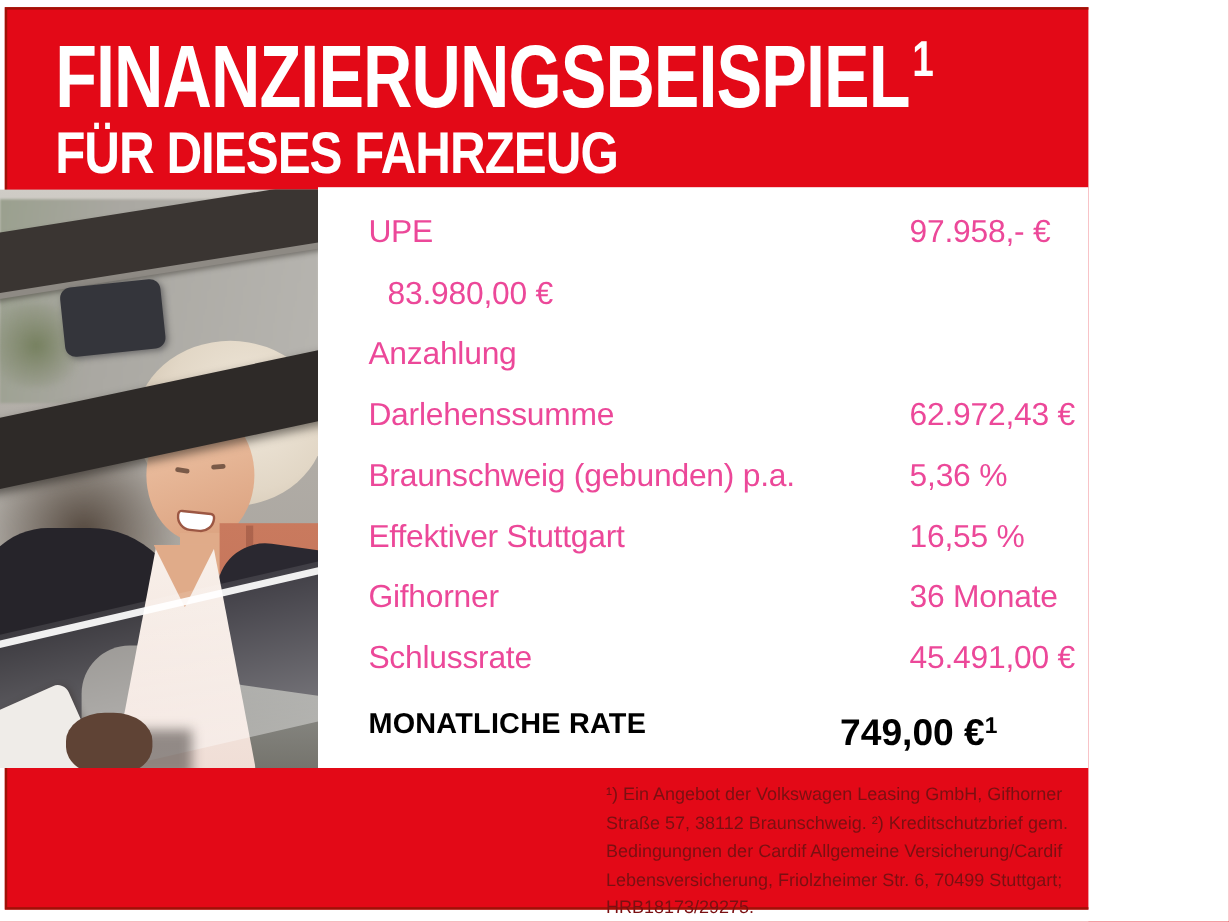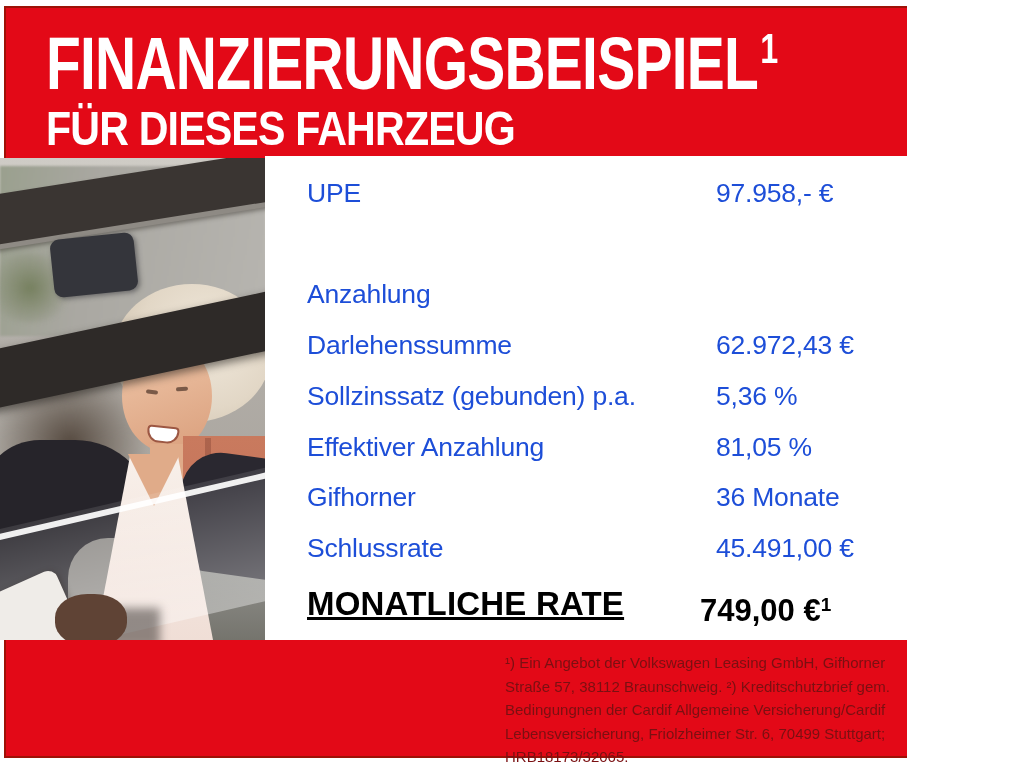--- a/index.html
+++ b/index.html
@@ -75,25 +75,25 @@
   .ph-shadow{left:0; top:450px; width:160px; height:40px; background:rgba(25,20,18,.45); filter:blur(5px);}
   
   .panel{
     position:absolute; left:265px; top:156px; width:695px; height:484px;
     background:#ffffff; z-index:2;
   }
   .rows{
     position:absolute; left:42px; right:14px; top:12px; bottom:6px;
     display:flex; flex-direction:column;
   }
-  .row{flex:1; display:flex; align-items:center; color:#1d4ed8;}
+  .row{flex:1; display:flex; align-items:center; color:#ec4899;gap:42px;}
   .row .lbl{width:393px; font-size:26.5px; letter-spacing:-0.2px;}
   .row .val{font-size:26.5px; letter-spacing:-0.2px;margin-left:16px;}
   .row-hl{height:60px; display:flex; align-items:center; color:#000000; font-weight:bold;}
-  .row-hl .lbl{width:393px; font-size:33px; letter-spacing:0.2px;text-decoration:underline;}
+  .row-hl .lbl{width:393px; font-size:24px; letter-spacing:0.2px;}
   .row-hl .val{font-size:31px;margin-top:14px;}
   .row-hl .sup{font-size:19px; position:relative; top:-10px; font-weight:bold;}
   
   .footnote{
     position:absolute; left:505px; top:651px; z-index:3;
     color:#7a1012; font-size:15px; line-height:23.5px; letter-spacing:0;
   }
   .footnote .fl{white-space:nowrap;}
 </style>
 </head>
@@ -138,35 +138,36 @@
   </div>
 
   <div class="panel">
     <div class="rows">
 
       <div class="row">
         <div class="lbl">UPE</div>
         <div class="val">97.958,- €</div>
       </div>
       <div class="row">
+        <div class="val">83.980,00 €</div>
       </div>
       <div class="row">
         <div class="lbl">Anzahlung</div>
       </div>
       <div class="row">
         <div class="lbl">Darlehenssumme</div>
         <div class="val">62.972,43 €</div>
       </div>
       <div class="row">
-        <div class="lbl">Sollzinssatz (gebunden) p.a.</div>
+        <div class="lbl">Braunschweig (gebunden) p.a.</div>
         <div class="val">5,36 %</div>
       </div>
       <div class="row">
-        <div class="lbl">Effektiver Anzahlung</div>
-        <div class="val">81,05 %</div>
+        <div class="lbl">Effektiver Stuttgart</div>
+        <div class="val">16,55 %</div>
       </div>
       <div class="row">
         <div class="lbl">Gifhorner</div>
         <div class="val">36 Monate</div>
       </div>
       <div class="row">
         <div class="lbl">Schlussrate</div>
         <div class="val">45.491,00 €</div>
       </div>
 
@@ -176,16 +177,16 @@
       </div>
 
     </div>
   </div>
 
   <div class="footnote">
     <div class="fl">¹) Ein Angebot der Volkswagen Leasing GmbH, Gifhorner</div>
     <div class="fl">Straße 57, 38112 Braunschweig. ²) Kreditschutzbrief gem.</div>
     <div class="fl">Bedingungnen der Cardif Allgemeine Versicherung/Cardif</div>
     <div class="fl">Lebensversicherung, Friolzheimer Str. 6, 70499 Stuttgart;</div>
-    <div class="fl">HRB18173/32065.</div>
+    <div class="fl">HRB18173/29275.</div>
   </div>
 
 </div>
 
 </body></html>

